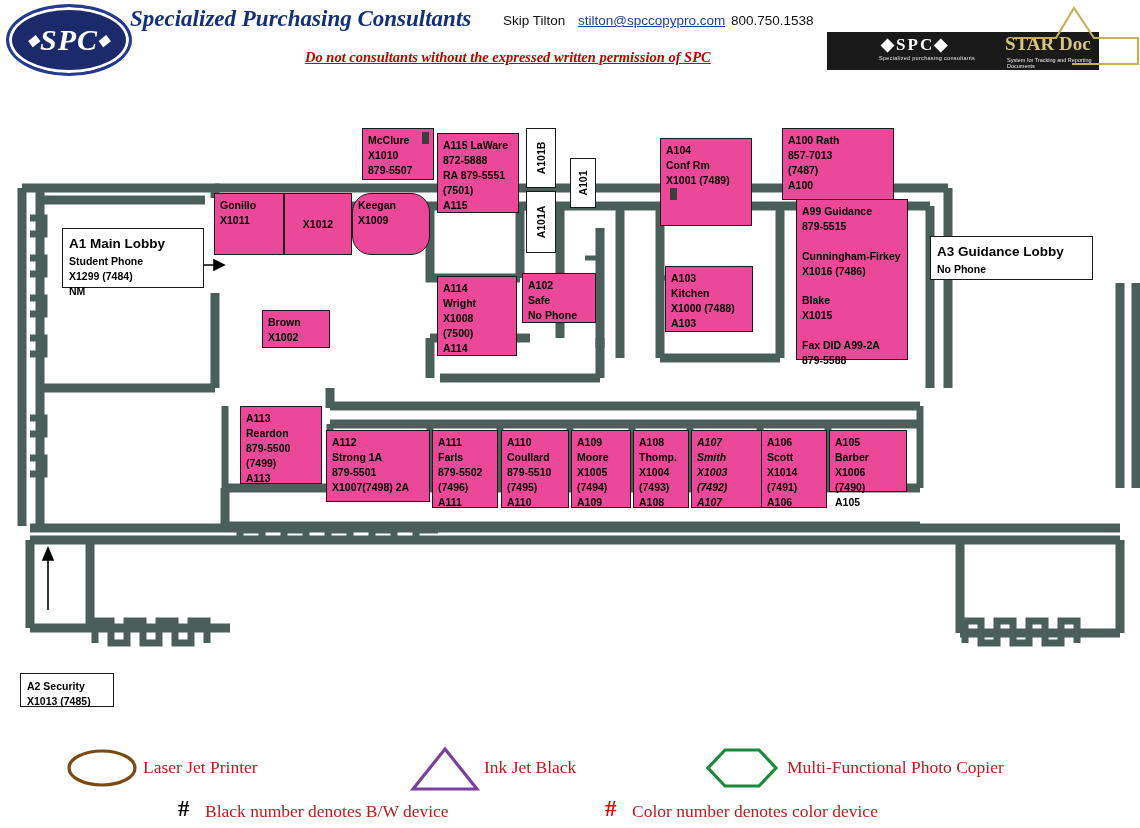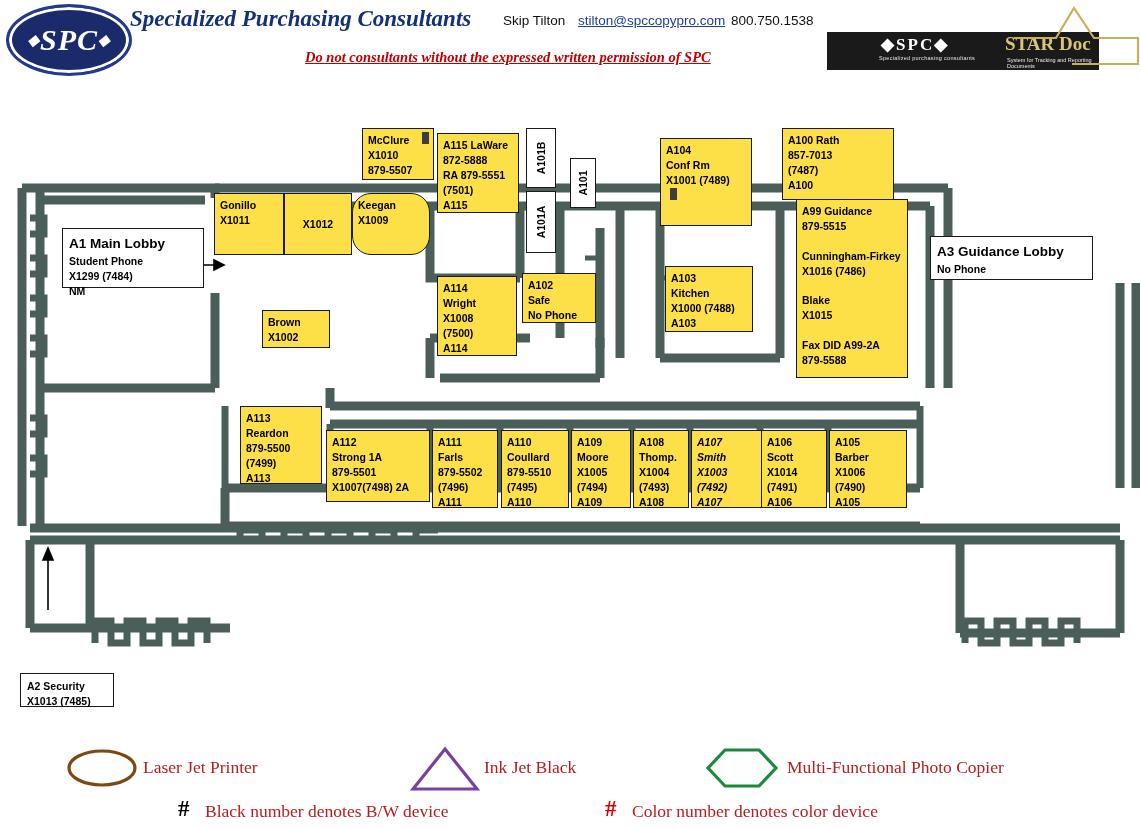--- a/index.html
+++ b/index.html
@@ -76,21 +76,21 @@
     font-size:5.5px; color:#e8e8e8;
   }
   #swoosh { position:absolute; left:1012px; top:4px; width:128px; height:64px; }
 
   
   #floorplan { position:absolute; left:0; top:88px; width:1140px; height:648px; }
   #walls { position:absolute; left:0; top:0; }
 
   
   .room {
-    position:absolute; background:#fde047; border:1px solid #1a1a1a;
+    position:absolute; background:#ec4899; border:1px solid #1a1a1a;
     font-size:10.5px; font-weight:bold; color:#000000;
     line-height:1.42; padding:4px 4px 2px 5px;
     white-space:pre-line;
   }
   .lobby {
     position:absolute; background:#ffffff; border:1px solid #1a1a1a;
     padding:5px 6px; color:#000;
   }
   .lobby .title { font-size:13.5px; font-weight:bold; line-height:1.5; }
   .lobby .sub { font-size:10.5px; font-weight:bold; line-height:1.42; white-space:pre-line; }
@@ -277,21 +277,21 @@
   <div class="room" style="left:660px; top:50px; width:92px; height:88px;">A104
 Conf Rm
 X1001  (7489)</div>
   <div class="devmark" style="left:670px; top:100px;"></div>
 
   <div class="room" style="left:782px; top:40px; width:112px; height:72px;">A100 Rath
 857-7013
 (7487)
 A100</div>
 
-  <div class="room" style="left:796px; top:111px; width:112px; height:179px;">A99 Guidance
+  <div class="room" style="left:796px; top:111px; width:112px; height:161px;">A99 Guidance
 879-5515
 
 Cunningham-Firkey
 X1016 (7486)
 
 Blake
 X1015
 
 Fax DID A99-2A
 879-5588</div>
@@ -351,21 +351,21 @@
   <div class="room" style="left:691px; top:342px; width:78px; height:78px;font-style:italic;">A107
 Smith
 X1003
 (7492)
 A107</div>
   <div class="room" style="left:761px; top:342px; width:66px; height:78px;">A106
 Scott
 X1014
 (7491)
 A106</div>
-  <div class="room" style="left:829px; top:342px; width:78px; height:78px;">A105
+  <div class="room" style="left:829px; top:342px; width:78px; height:62px;">A105
 Barber
 X1006
 (7490)
 A105</div>
 
   <div class="vlabel" style="left:526px; top:40px; width:30px; height:60px;">
     <span>A101B</span>
   </div>
   <div class="vlabel" style="left:570px; top:70px; width:26px; height:50px;">
     <span>A101</span>

